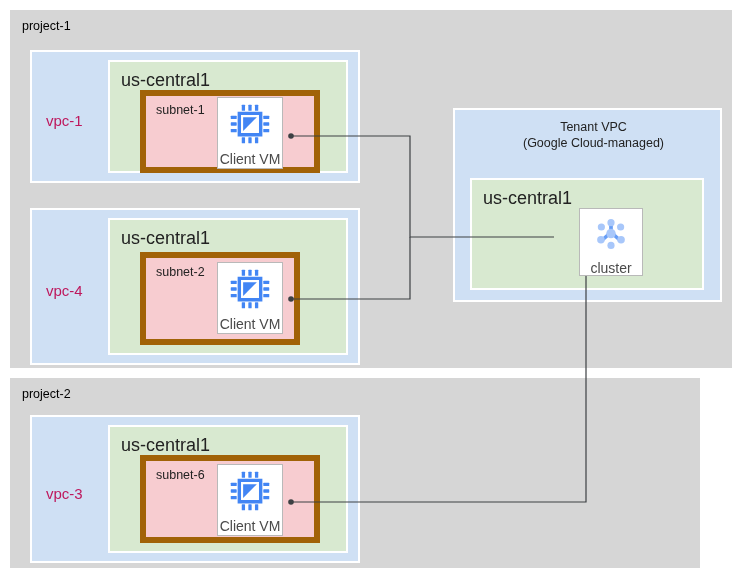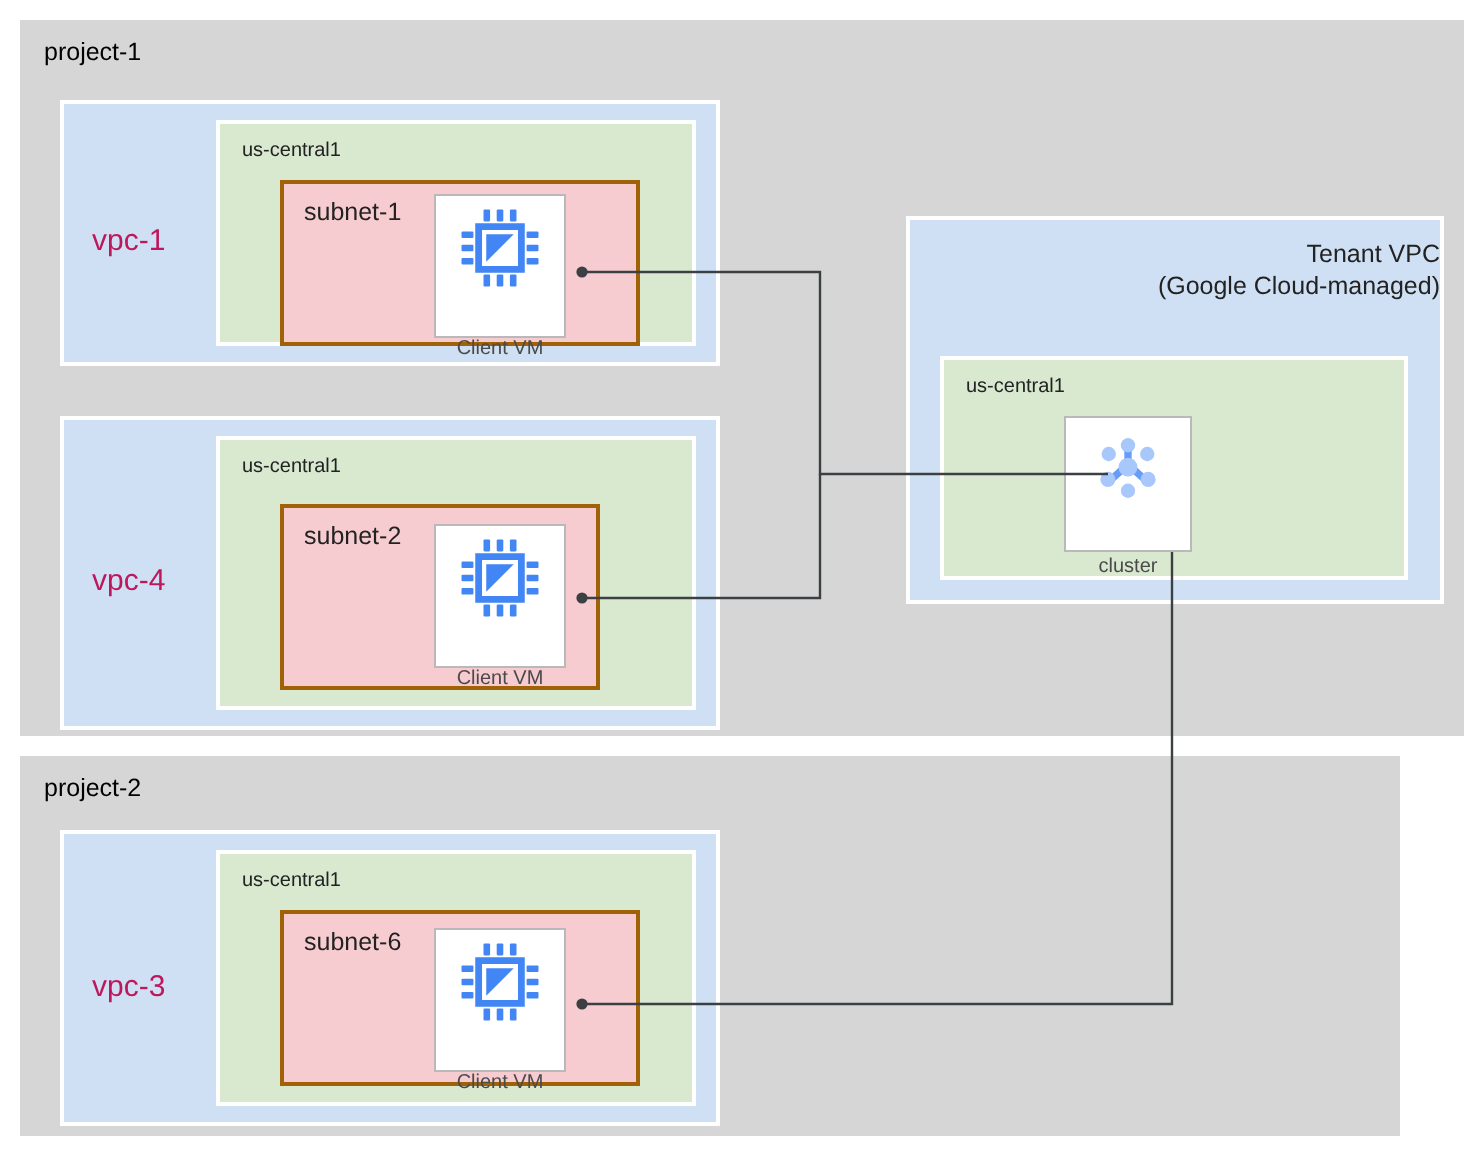--- a/index.html
+++ b/index.html
@@ -29,46 +29,46 @@
     position:absolute;left:14px;
     font-size:15px;color:#be185d;white-space:nowrap;
   }
 
   .region{
     background:#d8e9d0;
     border:2px solid #ffffff;
   }
   .region-label{
     position:absolute;left:11px;top:8px;
-    font-size:10px;color:#222222;white-space:nowrap;
+    font-size:18px;color:#222222;white-space:nowrap;
   }
 
   .subnet{
     background:#f7ccd0;
-    border:2px solid #a16207;
+    border:6px solid #a16207;
   }
   .subnet-label{
     position:absolute;left:10px;
     font-size:12.5px;color:#222222;white-space:nowrap;
   }
 
   .node{
     position:absolute;background:#ffffff;border:1px solid #b9b9b9;
     box-sizing:border-box;
     display:flex;flex-direction:column;align-items:center;justify-content:flex-start;
   }
   .node-icon{margin-top:4px;}
   .node-label{
-    font-size:10px;color:#4a4a4a;line-height:14px;
-    white-space:nowrap;margin-top:17px;
+    font-size:14px;color:#4a4a4a;line-height:14px;
+    white-space:nowrap;margin-top:2px;
   }
 
   .tenant-title{
     position:absolute;left:12px;right:0;top:9px;
-    text-align:right;font-size:12.5px;color:#222222;line-height:16px;
+    text-align:center;font-size:12.5px;color:#222222;line-height:16px;
   }
 
   svg.wires{position:absolute;left:0;top:0;width:742px;height:584px;
            pointer-events:none;overflow:visible;}
   .wire{stroke:#3c4043;stroke-width:1.2;fill:none;}
   .dot{fill:#3c4043;}
 </style>
 </head>
 <body>
 
@@ -183,21 +183,21 @@
 
   <div class="box vpc" style="left:453px;top:108px;width:269px;height:194px;">
     <div class="tenant-title">
       <div>Tenant VPC</div>
       <div>(Google Cloud-managed)</div>
     </div>
   </div>
   <div class="box region" style="left:470px;top:178px;width:234px;height:112px;">
     <div class="region-label">us-central1</div>
   </div>
-  <div class="node" style="left:532px;top:208px;width:64px;height:68px;text-align:center;">
+  <div class="node" style="left:579px;top:208px;width:64px;height:68px;text-align:center;">
     <span class="node-icon">
       <svg width="42" height="42" viewBox="0 0 48 48">
         <g stroke="#669df6" stroke-width="4.2" stroke-linecap="round" fill="none">
           <line x1="24" y1="22" x2="24" y2="12"></line>
           <line x1="24" y1="22" x2="15" y2="30"></line>
           <line x1="24" y1="22" x2="33" y2="30"></line>
         </g>
         <g fill="#a8c7fa">
           <circle cx="13" cy="16" r="4.1"></circle>
           <circle cx="35" cy="16" r="4.1"></circle>

